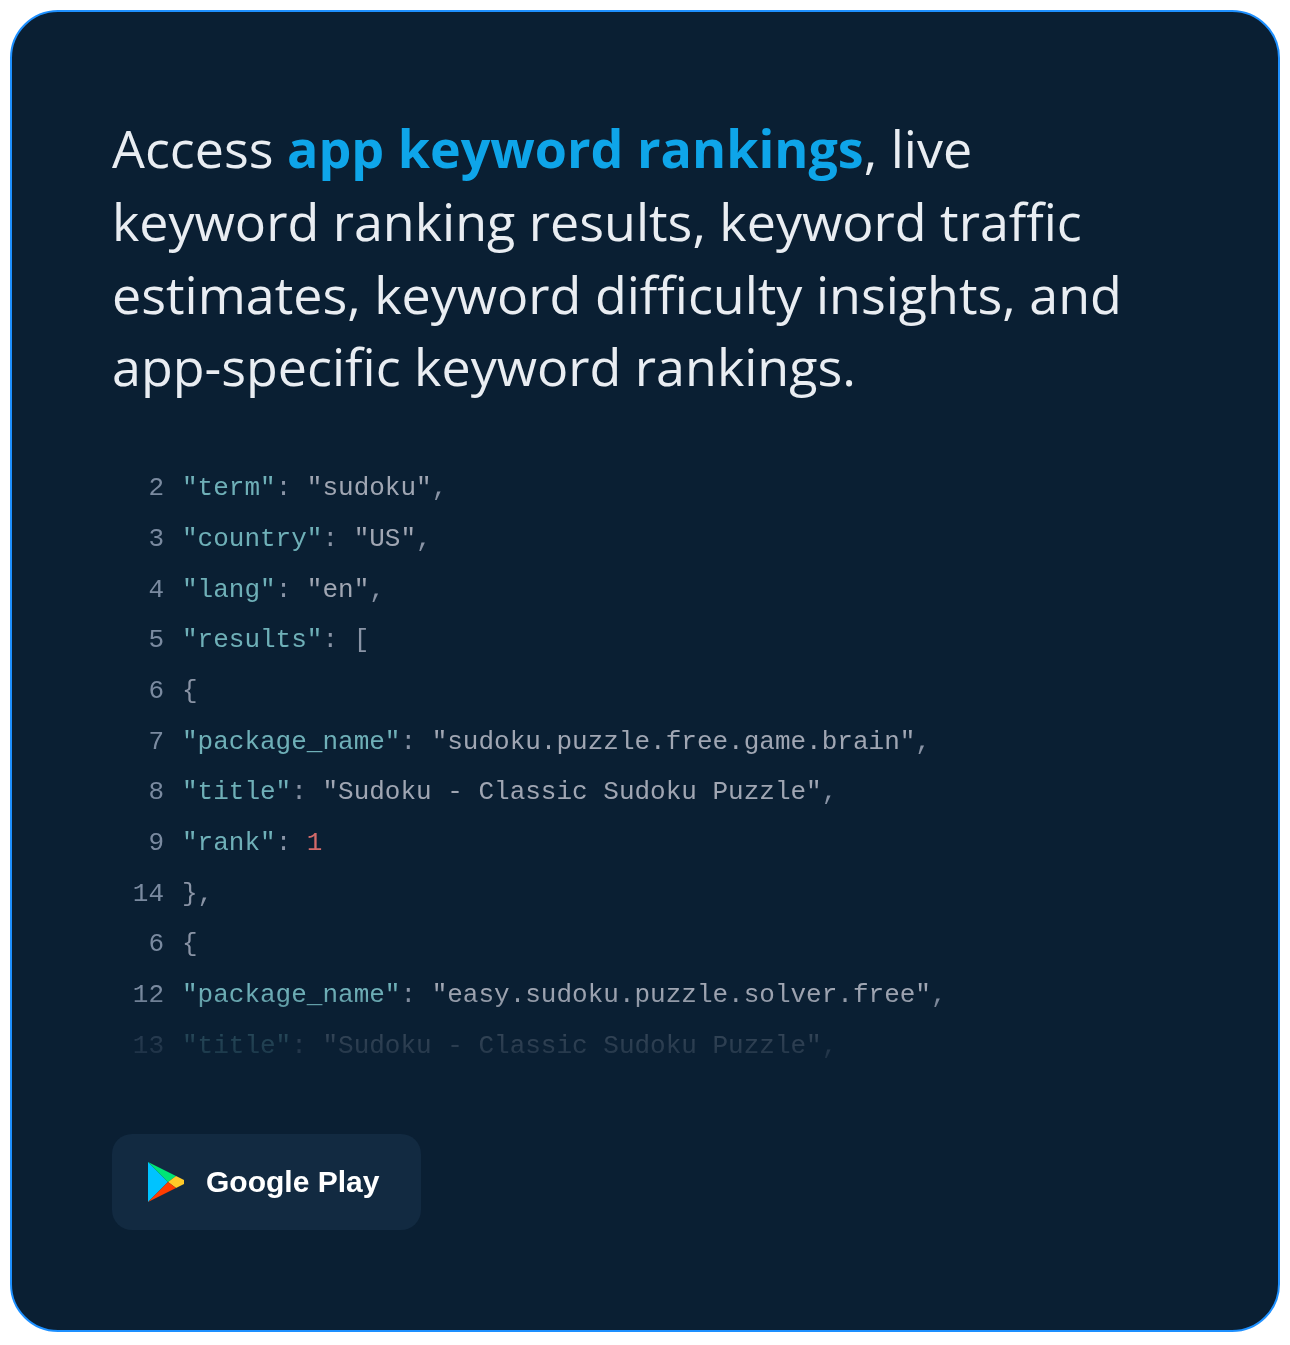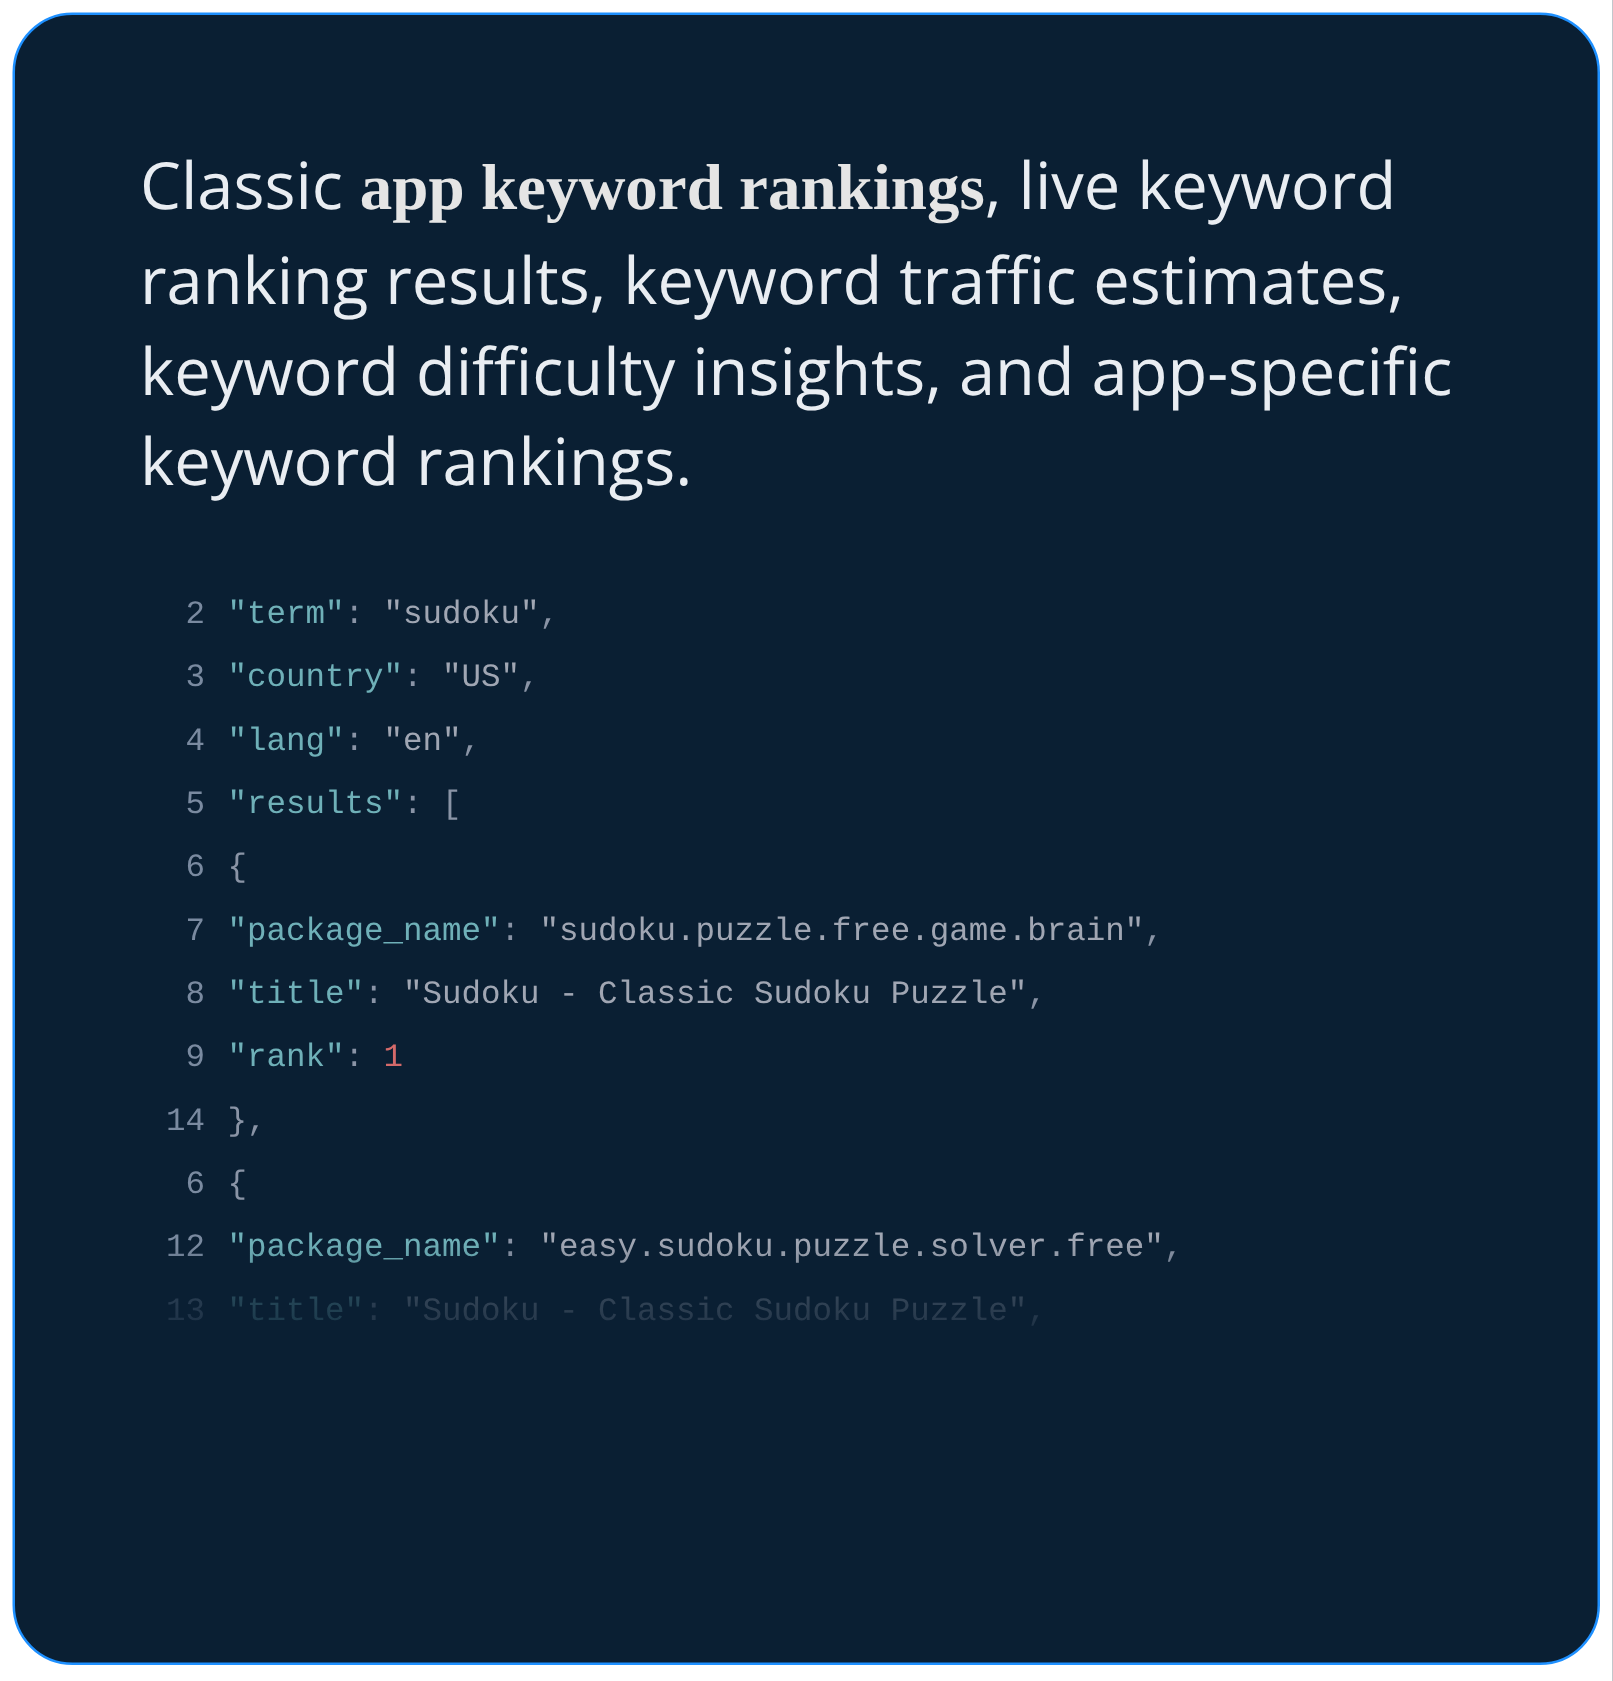--- a/index.html
+++ b/index.html
@@ -23,22 +23,21 @@
   }
   .headline {
     font-size: 52px;
     line-height: 1.4;
     font-weight: 400;
     color: #e9edf2;
     margin-bottom: 60px;
   }
   .headline strong {
     font-weight: 700;
-    color: #e5e5e5;
-    font-family: Liberation Serif, serif;
+    color: #0ea5e9;
   }
   .code-block {
     font-family: "SFMono-Regular", Consolas, "Liberation Mono", Menlo, monospace;
     font-size: 26px;
     line-height: 1.95;
     position: relative;
     padding-bottom: 40px;
   }
   .code-block::after {
     content: "";
@@ -84,36 +83,47 @@
     cursor: pointer;
   }
   .store-btn svg { display: block; }
 </style>
 </head>
 <body>
 
 <div class="card">
 
   <p class="headline">
-    <span>Classic </span><strong>app keyword rankings</strong><span>, live keyword ranking results, keyword traffic estimates, keyword difficulty insights, and app-specific keyword rankings.</span>
+    <span>Access </span><strong>app keyword rankings</strong><span>, live keyword ranking results, keyword traffic estimates, keyword difficulty insights, and app-specific keyword rankings.</span>
   </p>
 
   <div class="code-block" id="code-block">
       <div class="code-row"><span class="ln">2</span><span><span class="tk-key">"term"</span><span class="tk-punc">: </span><span class="tk-str">"sudoku"</span><span class="tk-punc">,</span></span></div>
       <div class="code-row"><span class="ln">3</span><span><span class="tk-key">"country"</span><span class="tk-punc">: </span><span class="tk-str">"US"</span><span class="tk-punc">,</span></span></div>
       <div class="code-row"><span class="ln">4</span><span><span class="tk-key">"lang"</span><span class="tk-punc">: </span><span class="tk-str">"en"</span><span class="tk-punc">,</span></span></div>
       <div class="code-row"><span class="ln">5</span><span><span class="tk-key">"results"</span><span class="tk-punc">: [</span></span></div>
       <div class="code-row"><span class="ln">6</span><span><span class="tk-punc">{</span></span></div>
       <div class="code-row"><span class="ln">7</span><span><span class="tk-key">"package_name"</span><span class="tk-punc">: </span><span class="tk-str">"sudoku.puzzle.free.game.brain"</span><span class="tk-punc">,</span></span></div>
       <div class="code-row"><span class="ln">8</span><span><span class="tk-key">"title"</span><span class="tk-punc">: </span><span class="tk-str">"Sudoku - Classic Sudoku Puzzle"</span><span class="tk-punc">,</span></span></div>
       <div class="code-row"><span class="ln">9</span><span><span class="tk-key">"rank"</span><span class="tk-punc">: </span><span class="tk-num">1</span></span></div>
       <div class="code-row"><span class="ln">14</span><span><span class="tk-punc">},</span></span></div>
       <div class="code-row"><span class="ln">6</span><span><span class="tk-punc">{</span></span></div>
       <div class="code-row"><span class="ln">12</span><span><span class="tk-key">"package_name"</span><span class="tk-punc">: </span><span class="tk-str">"easy.sudoku.puzzle.solver.free"</span><span class="tk-punc">,</span></span></div>
       <div class="code-row fade"><span class="ln">13</span><span><span class="tk-key">"title"</span><span class="tk-punc">: </span><span class="tk-str">"Sudoku - Classic Sudoku Puzzle"</span><span class="tk-punc">,</span></span></div>
     </div>
 
   <div class="store-row">
 
+    <button class="store-btn">
+      <span>
+        <svg width="40" height="44" viewBox="0 0 40 44">
+          <path d="M2 2 L2 42 L22 22 Z" fill="#00c3ff"></path>
+          <path d="M2 2 L30 16 L22 22 Z" fill="#00e676"></path>
+          <path d="M22 22 L30 16 L38 20 L38 24 L30 28 Z" fill="#ffca28"></path>
+          <path d="M2 42 L30 28 L22 22 Z" fill="#ff3d00"></path>
+        </svg>
+      </span>
+      <span>Google Play</span>
+    </button>
 
 
   </div>
 </div>
 
 </body></html>

